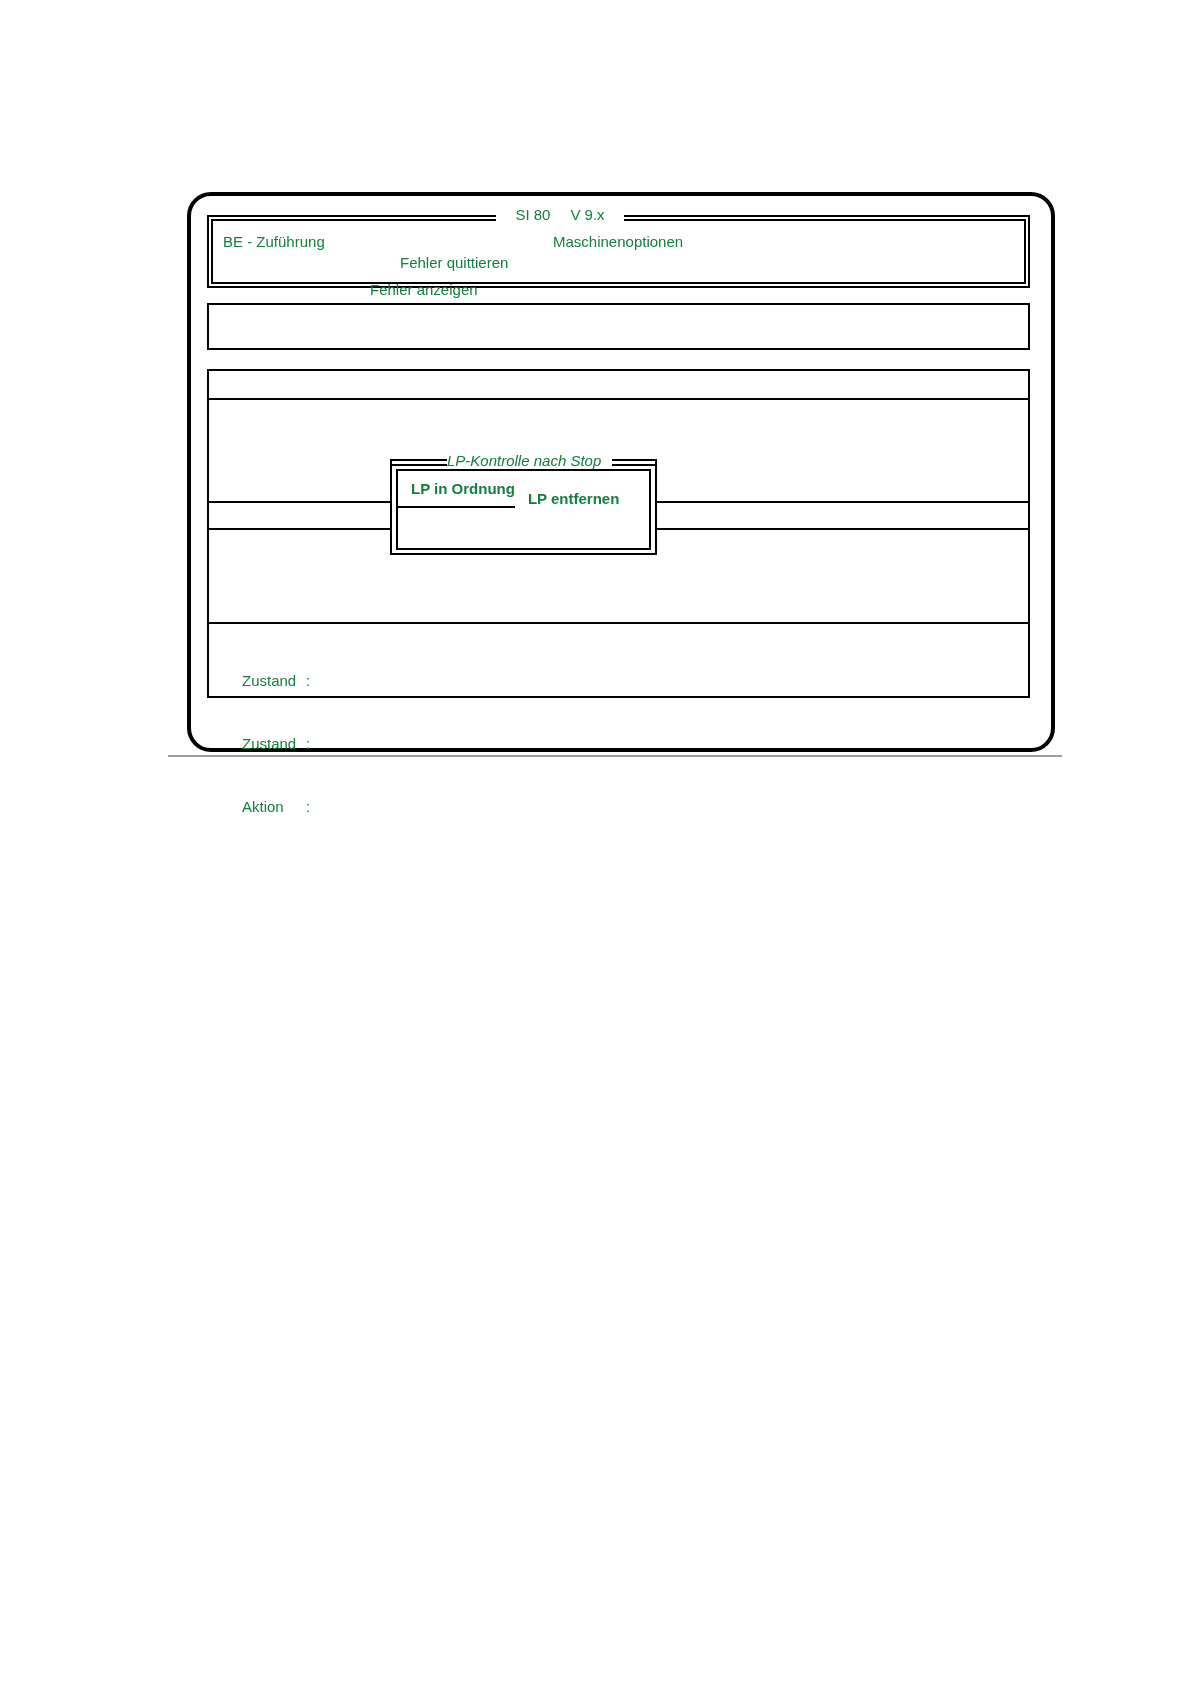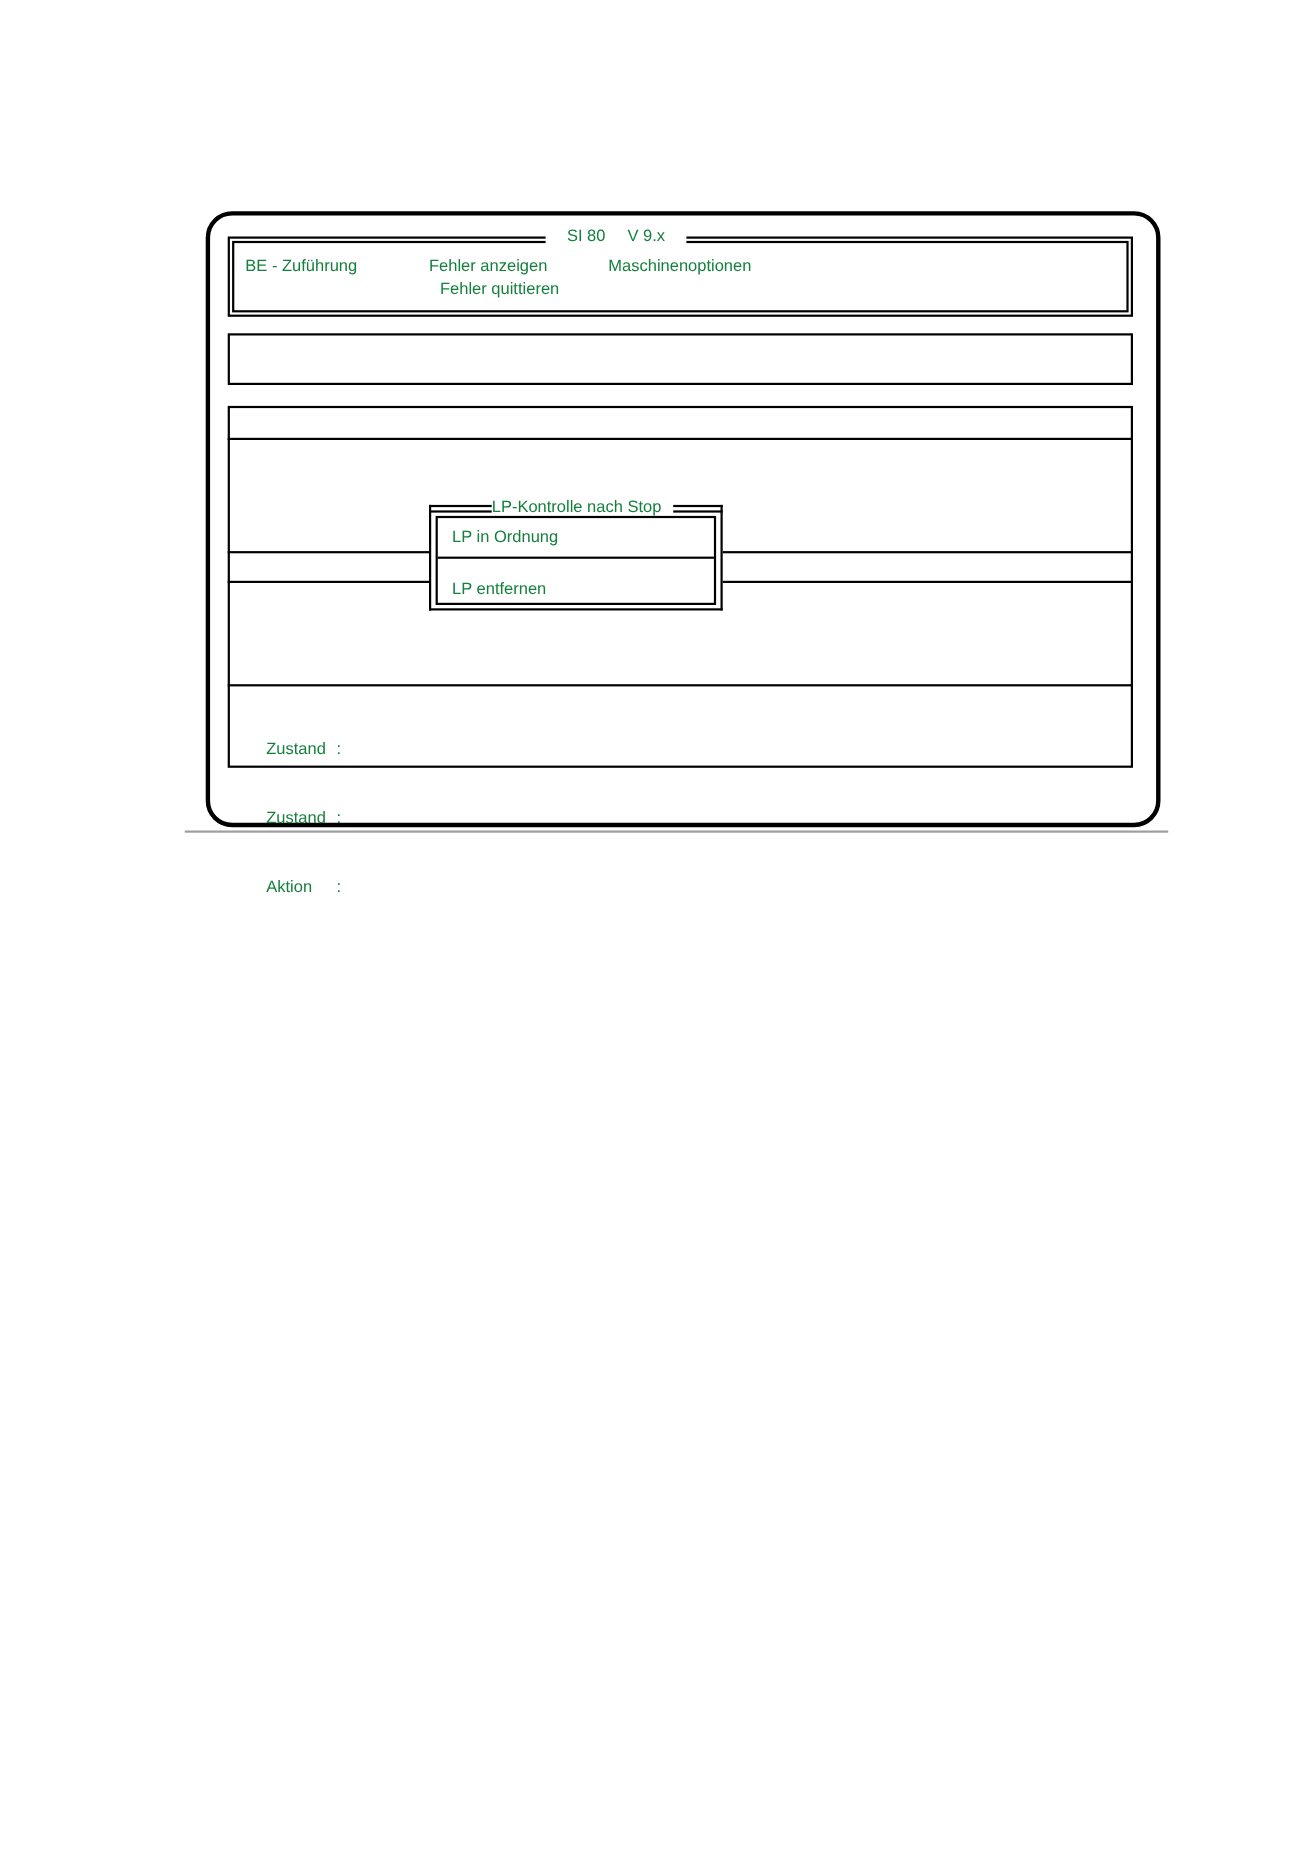--- a/index.html
+++ b/index.html
@@ -41,21 +41,21 @@
     background: #fff; z-index: 3;
     display: flex; justify-content: center; align-items: center; gap: 20px;
     white-space: nowrap;
   }
   .menu-item {
     height: 18px; line-height: 18px; white-space: nowrap; z-index: 2;
   }
   .mi-row1 { top: 233px; }
   .mi-row2 { top: 254px; }
   .mi-1 { left: 223px; }
-  .mi-2 { left: 390px; }
+  .mi-2 { left: 370px; margin-top: 48px; }
   .mi-3 { left: 382px; margin-left: 18px; }
   .mi-4 { left: 553px; }
 
   
   .box-a {
     left: 207px; top: 303px; width: 823px; height: 47px;
     border: 2px solid #000; background: #fff;
   }
 
   
@@ -88,25 +88,25 @@
     border-left: 2px solid #000; border-right: 2px solid #000; border-bottom: 2px solid #000;
   }
   .dlg-flank {
     position: absolute; top: 0; height: 7px;
     border-top: 2px solid #000; border-bottom: 2px solid #000;
   }
   .dlg-flank-left { left: 0; width: 57px; }
   .dlg-flank-right { right: 0; width: 45px; }
   .dlg-title {
     position: absolute; left: 57px; right: 58px; top: -8px; height: 20px;
-    text-align: left; line-height: 20px; white-space: nowrap;
+    text-align: left; line-height: 20px; white-space: nowrap; font-style: italic;
   }
   .dlg-inner {
     position: absolute; left: 6px; top: 10px; right: 6px; bottom: 5px;
-    border: 2px solid #000; display: flex; flex-direction: column;
+    border: 2px solid #000; display: flex;  font-weight: bold;
   }
   .dlg-opt-1 {
     height: 37px; border-bottom: 2px solid #000;
     display: flex; align-items: center; padding-left: 13px;
   }
   .dlg-opt-2 {
     flex: 1; display: flex; align-items: flex-start;
     padding-top: 19px; padding-left: 13px;
   }
 </style>

